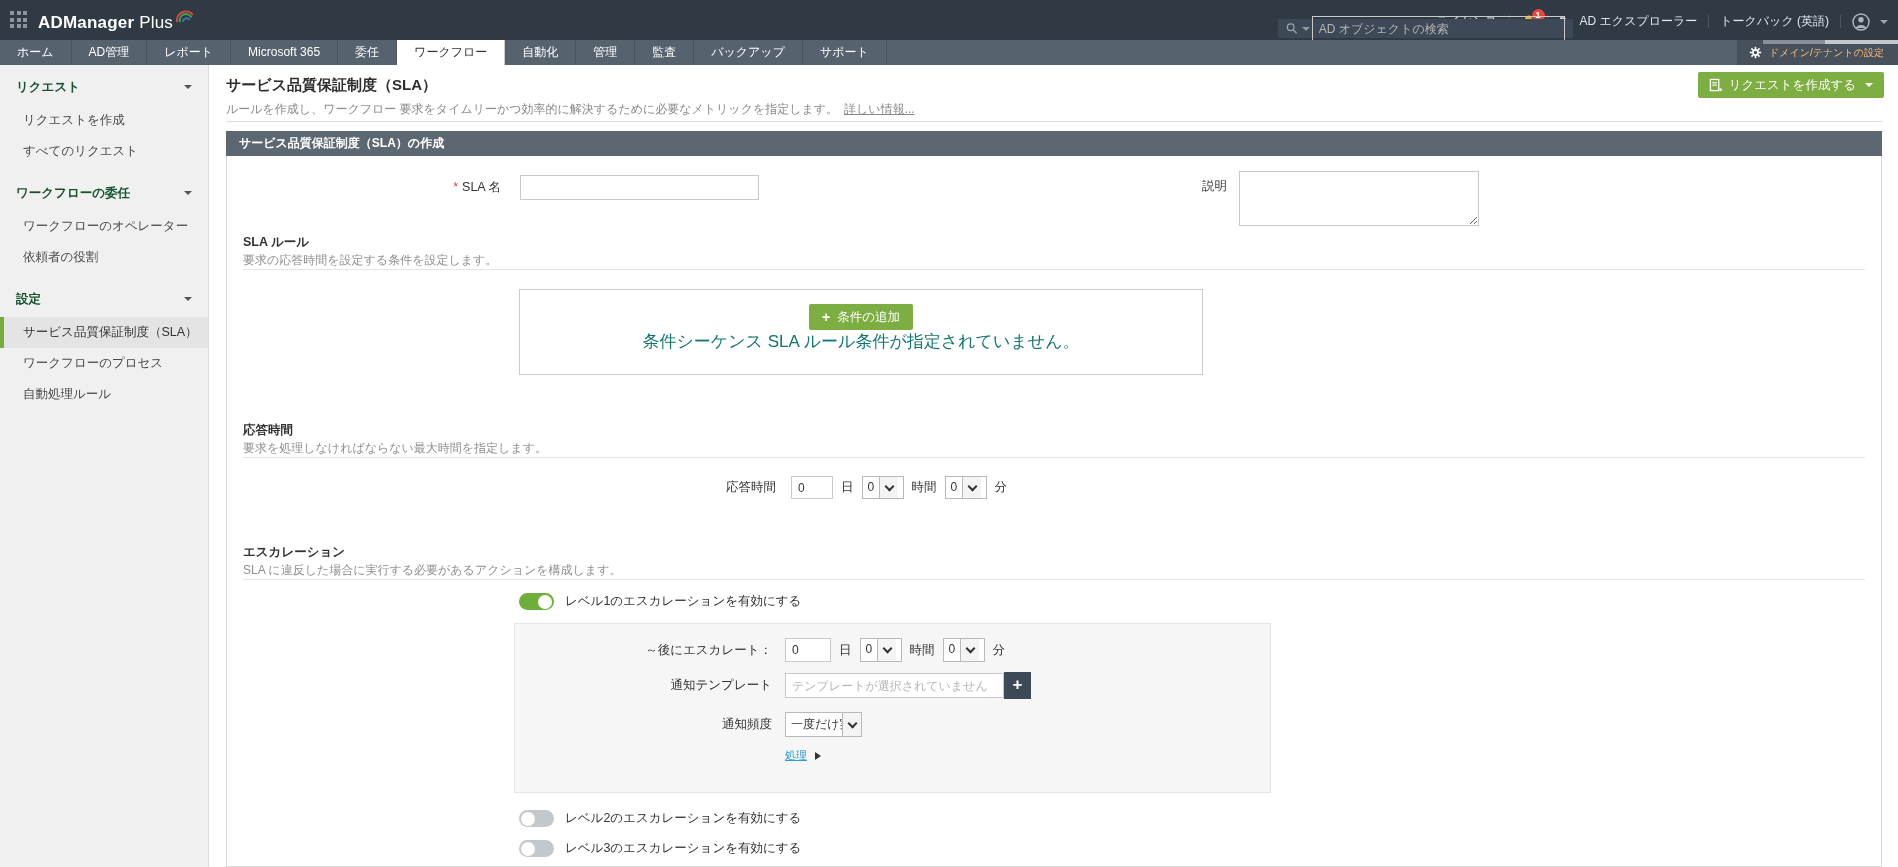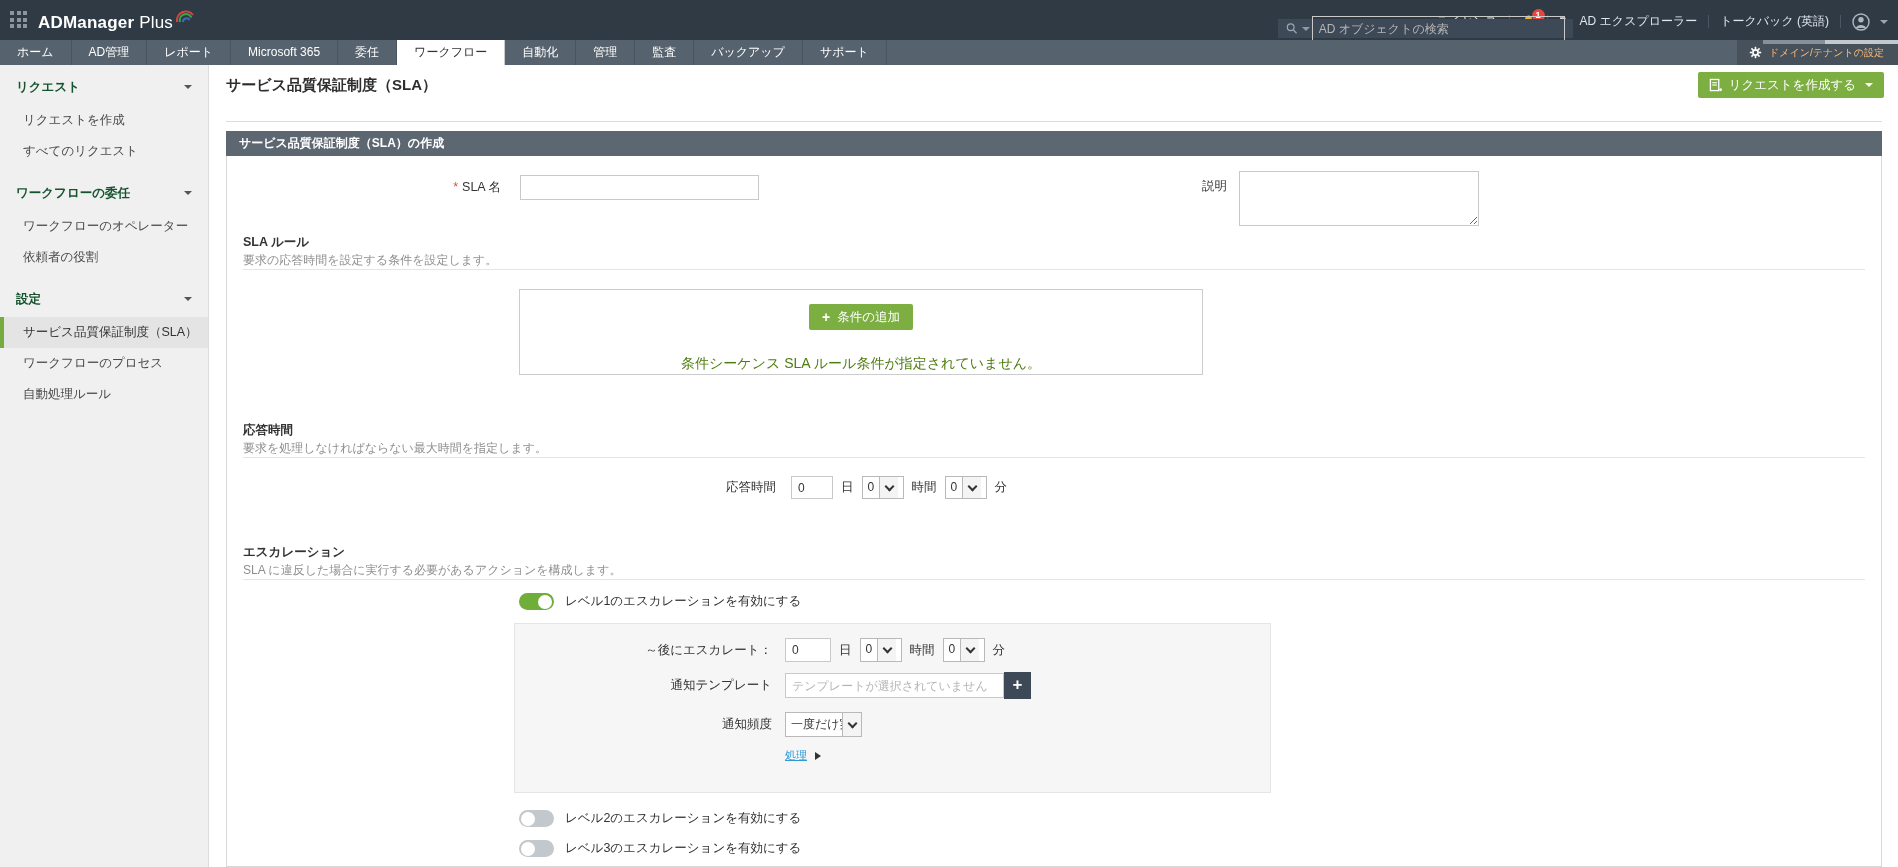--- a/index.html
+++ b/index.html
@@ -69,21 +69,21 @@
   .row-desc textarea { margin-left:12px; width:240px; height:55px; }
 
   .sec-title { position:absolute; left:16px; font-size:12.5px; font-weight:bold; color:#333; }
   .sec-desc { position:absolute; left:16px; font-size:12px; color:#8f8f8f; }
   .sec-hr { position:absolute; left:16px; right:16px; border-top:1px solid #e5e5e5; }
 
   .cond-box { position:absolute; left:292px; top:133px; width:684px; height:86px; border:1px solid #ccc; text-align:center; }
   .add-cond-btn { display:inline-flex; align-items:center; gap:7px; margin-top:14px; height:26px; background:#7cae41; color:#fff;
      font-size:12.5px; padding:0 13px; border-radius:2px; cursor:pointer; }
   .add-cond-btn .plus { font-size:14px; font-weight:bold; }
-  .cond-empty { margin-top:25px; font-size:14px; color:#4d7c0f; }
+  .cond-empty { margin-top:0; font-size:17px; color:#0f766e; }
 
   .time-row { position:absolute; display:flex; align-items:center; font-size:12.5px; color:#333; }
   .time-row input { width:42px; height:23px; }
   .unit { margin:0 8px; }
   .fsel { display:flex; align-items:stretch; border:1px solid #b9b9b9; background:#fff; height:23px; cursor:pointer; }
   .fsel .sel-val { font-size:12px; color:#333; padding:0 5px; line-height:21px; overflow:hidden; white-space:nowrap; }
   .fsel .sel-arr { width:19px; border-left:1px solid #b9b9b9; background:#f4f4f4; display:flex; align-items:center; justify-content:center; }
   .chev { width:7px; height:7px; border-left:2px solid #333; border-bottom:2px solid #333; transform:rotate(-45deg); margin-top:-3px; }
 
   .toggle-row { position:absolute; left:292px; display:flex; align-items:center; gap:11px; font-size:12.5px; color:#333; }
@@ -223,20 +223,21 @@
       <span>設定</span>
       <span class="caret-dn"></span>
     </div>
     <div class="side-item active">サービス品質保証制度（SLA）</div>
     <div class="side-item">ワークフローのプロセス</div>
     <div class="side-item">自動処理ルール</div>
   </div>
 
   <div class="main">
     <div class="page-title">サービス品質保証制度（SLA）</div>
+    <div class="page-sub"><span>ルールを作成し、ワークフロー 要求をタイムリーかつ効率的に解決するために必要なメトリックを指定します。</span><a>詳しい情報...</a></div>
     <div class="page-hr"></div>
 
     <div class="create-req-btn">
       <svg width="13" height="15" viewBox="0 0 14 16">
           <rect x="1.5" y="1.5" width="9" height="12" fill="none" stroke="#fff" stroke-width="1.4"></rect>
           <line x1="3.5" y1="5" x2="8.5" y2="5" stroke="#fff" stroke-width="1.2"></line>
           <line x1="3.5" y1="7.5" x2="8.5" y2="7.5" stroke="#fff" stroke-width="1.2"></line>
           <line x1="11" y1="12.5" x2="14" y2="12.5" stroke="#fff" stroke-width="1.6"></line>
           <line x1="12.5" y1="11" x2="12.5" y2="14" stroke="#fff" stroke-width="1.6"></line>
         </svg>

